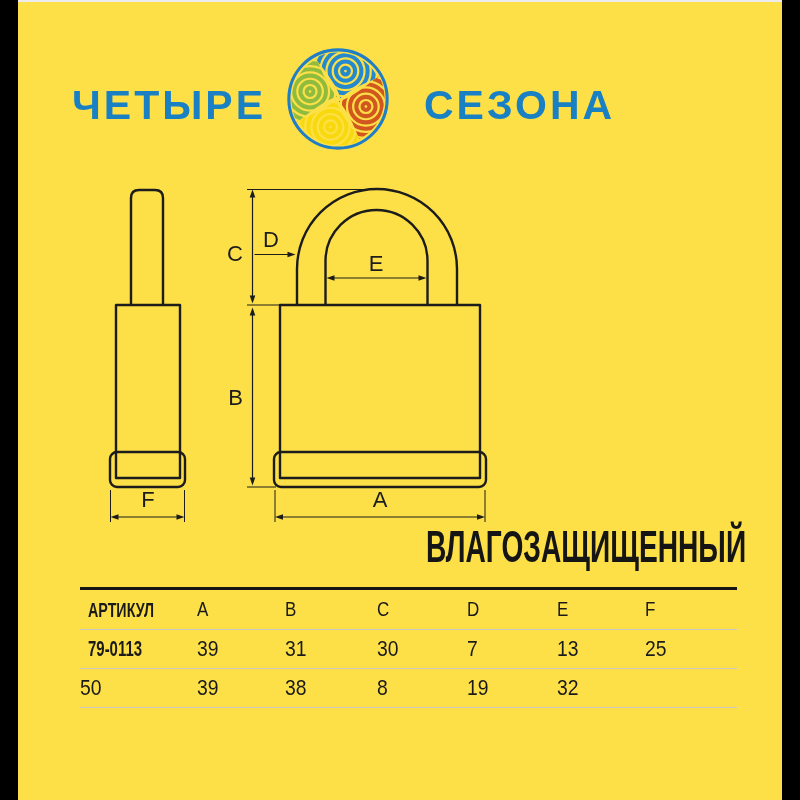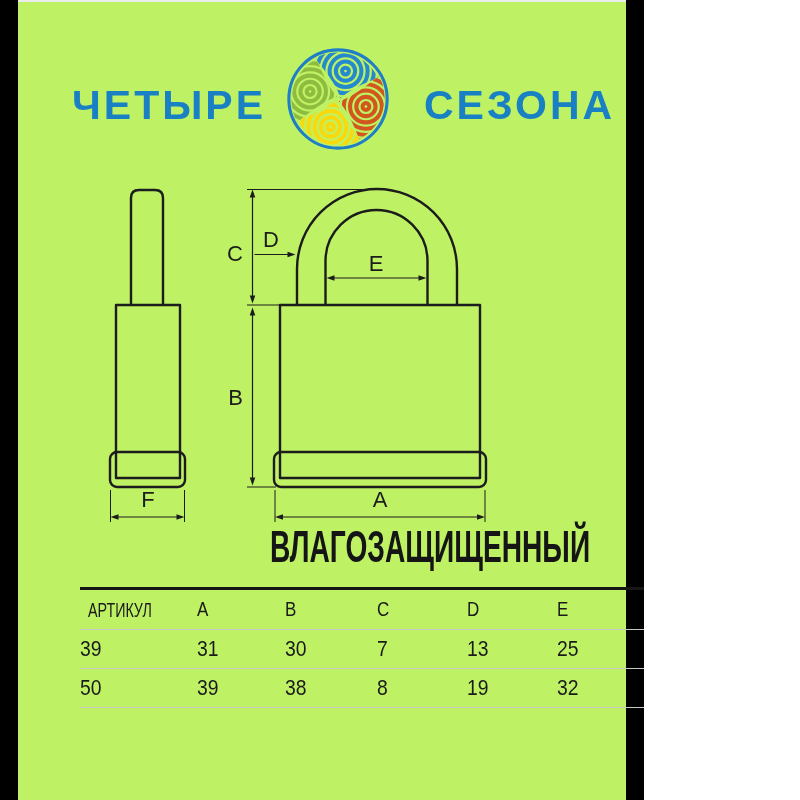--- a/index.html
+++ b/index.html
@@ -1,17 +1,17 @@
 <!DOCTYPE html>
 <html><head>
 <meta charset="utf-8">
 <style>
   html,body{margin:0;padding:0;}
   .page{
-    position:relative;width:644px;height:800px;background:#bef264;
+    position:relative;width:800px;height:800px;background:#fde047;
     overflow:hidden;font-family:"Liberation Sans","DejaVu Sans",sans-serif;
   }
   .edge-bar{position:absolute;top:0;width:18px;height:800px;background:#000;}
   .edge-bar.left{left:0;} .edge-bar.right{right:0;}
   .top-hairline{position:absolute;left:18px;right:18px;top:0;height:2px;background:#ececec;}
 
   
   .brand-word{
     position:absolute;top:85px;color:#1a80c4;font-weight:bold;
     font-size:41px;line-height:41px;letter-spacing:3px;white-space:nowrap;
@@ -38,21 +38,21 @@
   
   .spec-table{position:absolute;left:80px;top:587px;width:657px;border-top:3.5px solid #161616;color:#1a1a1a;}
   .t-row{
     display:grid;grid-template-columns:117px 88px 92px 90px 90px 88px auto;
     align-items:center;border-bottom:1px solid #c9c9c9;
   }
   .t-row.head{height:39px;}
   .t-row.body{height:38px;}
   .cell{overflow:visible;white-space:nowrap;}
   .cell span{display:inline-block;transform-origin:0 50%;}
-  .article-cell{padding-left:8px;font-weight:normal;}
+  .article-cell{padding-left:8px;font-weight:bold;}
   .article-cell span{font-size:22px;transform:scaleX(0.68);}
   .head .article-cell span{font-size:21px;}
   .letter-cell span{font-size:20px;transform:scaleX(0.85);}
   .value-cell span{font-size:22px;transform:scaleX(0.88);}
 </style>
 </head>
 <body>
 
 <div class="page">
   <div class="edge-bar left"></div>
@@ -169,20 +169,21 @@
     <div class="t-row head">
       <div class="cell article-cell"><span>АРТИКУЛ</span></div>
       <div class="cell letter-cell"><span>A</span></div>
       <div class="cell letter-cell"><span>B</span></div>
       <div class="cell letter-cell"><span>C</span></div>
       <div class="cell letter-cell"><span>D</span></div>
       <div class="cell letter-cell"><span>E</span></div>
       <div class="cell letter-cell"><span>F</span></div>
     </div>
     <div class="t-row body">
+      <div class="cell article-cell"><span>79-0113</span></div>
       <div class="cell value-cell"><span>39</span></div>
       <div class="cell value-cell"><span>31</span></div>
       <div class="cell value-cell"><span>30</span></div>
       <div class="cell value-cell"><span>7</span></div>
       <div class="cell value-cell"><span>13</span></div>
       <div class="cell value-cell"><span>25</span></div>
     </div>
     <div class="t-row body">
       <div class="cell value-cell"><span>50</span></div>
       <div class="cell value-cell"><span>39</span></div>

